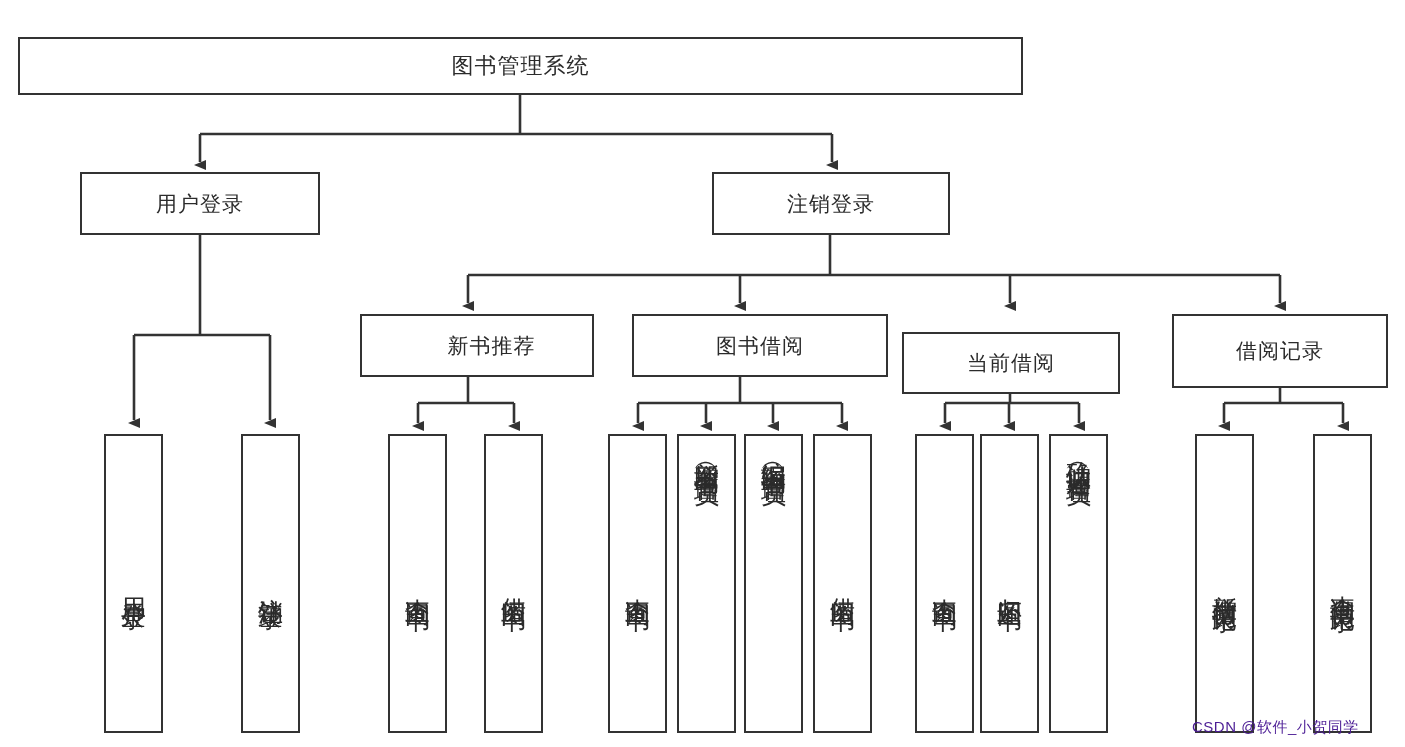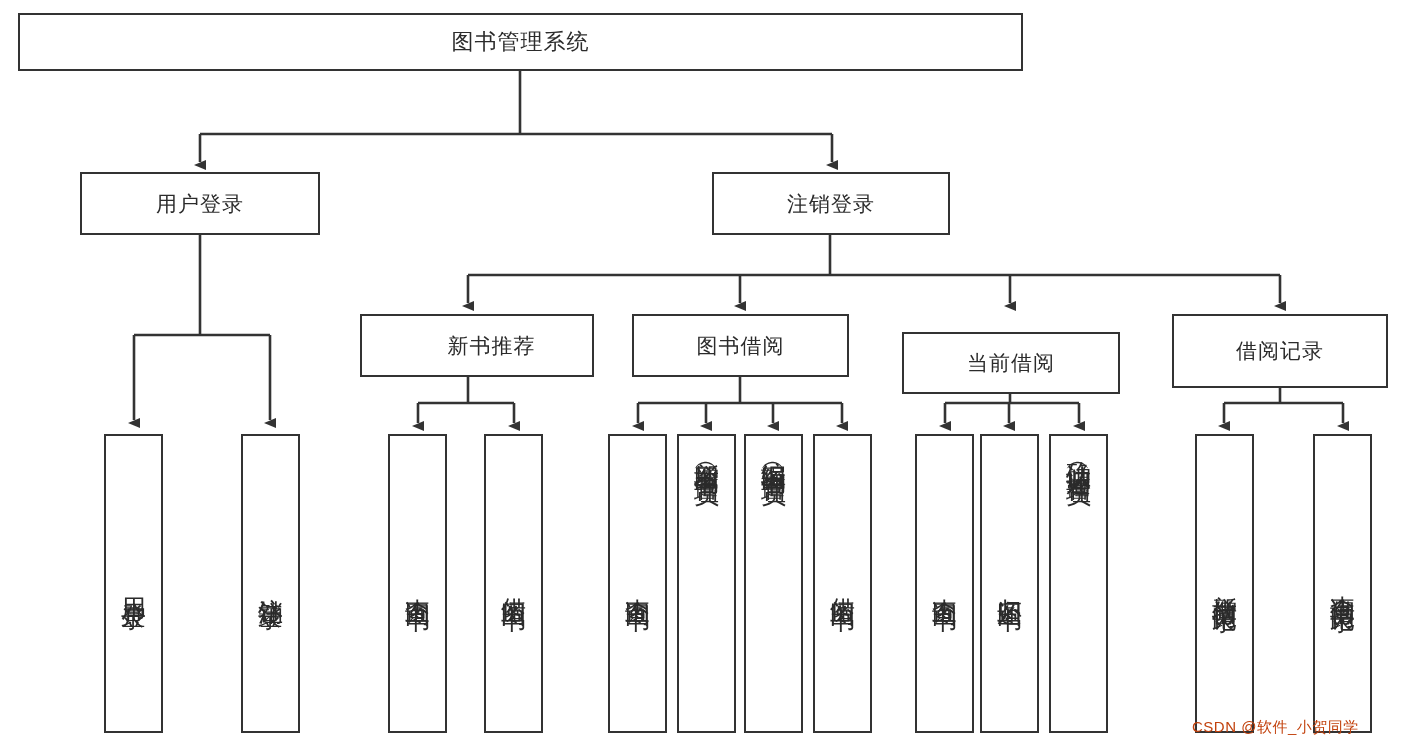--- a/index.html
+++ b/index.html
@@ -12,39 +12,39 @@
   svg#edges{position:absolute;left:0;top:0;width:1405px;height:747px;}
   .node{
     position:absolute;
     box-sizing:border-box;
     background:#ffffff;
     border:2px solid #333333;
     display:flex;align-items:center;justify-content:center;
     color:#2b2b2b;
   }
   .node-h{font-size:21px;letter-spacing:1px;white-space:nowrap;}
-  .node-root{font-size:22px;}
+  .node-root{font-size:22px;margin-top:24px;}
   .node-v{
     align-items:flex-start;
     padding-top:6px;
   }
   .node-v .vtext{
     writing-mode:vertical-rl;
     text-orientation:upright;
     font-size:25px;
     line-height:1.08;
     letter-spacing:3px;
     white-space:nowrap;
     text-align:center;
   }
   .node-v.v-mid{align-items:center;padding-top:0;}
   .watermark{
     position:absolute;
     font-size:15px;
-    color:#c2410c;
+    color:#4c1d95;
     white-space:nowrap;
     letter-spacing:0.5px;
   }
 </style>
 </head>
 <body>
 
 <div id="diagram-root">
 
   <svg id="edges" viewBox="0 0 1405 747" xmlns="http://www.w3.org/2000/svg">
@@ -104,21 +104,21 @@
   <div class="node node-h" style="left:80px;top:172px;width:240px;height:63px;">
     <span>用户登录</span>
   </div>
   <div class="node node-h" style="left:712px;top:172px;width:238px;height:63px;">
     <span>注销登录</span>
   </div>
 
   <div class="node node-h" style="left:360px;top:314px;width:234px;height:63px;padding-left:29px;">
     <span>新书推荐</span>
   </div>
-  <div class="node node-h" style="left:632px;top:314px;width:217px;height:63px;">
+  <div class="node node-h" style="left:632px;top:314px;width:256px;height:63px;">
     <span>图书借阅</span>
   </div>
   <div class="node node-h" style="left:902px;top:332px;width:218px;height:62px;">
     <span>当前借阅</span>
   </div>
   <div class="node node-h" style="left:1172px;top:314px;width:216px;height:74px;">
     <span>借阅记录</span>
   </div>
 
   <div class="node node-v v-mid" style="left:104px;top:434px;width:59px;height:299px;">

